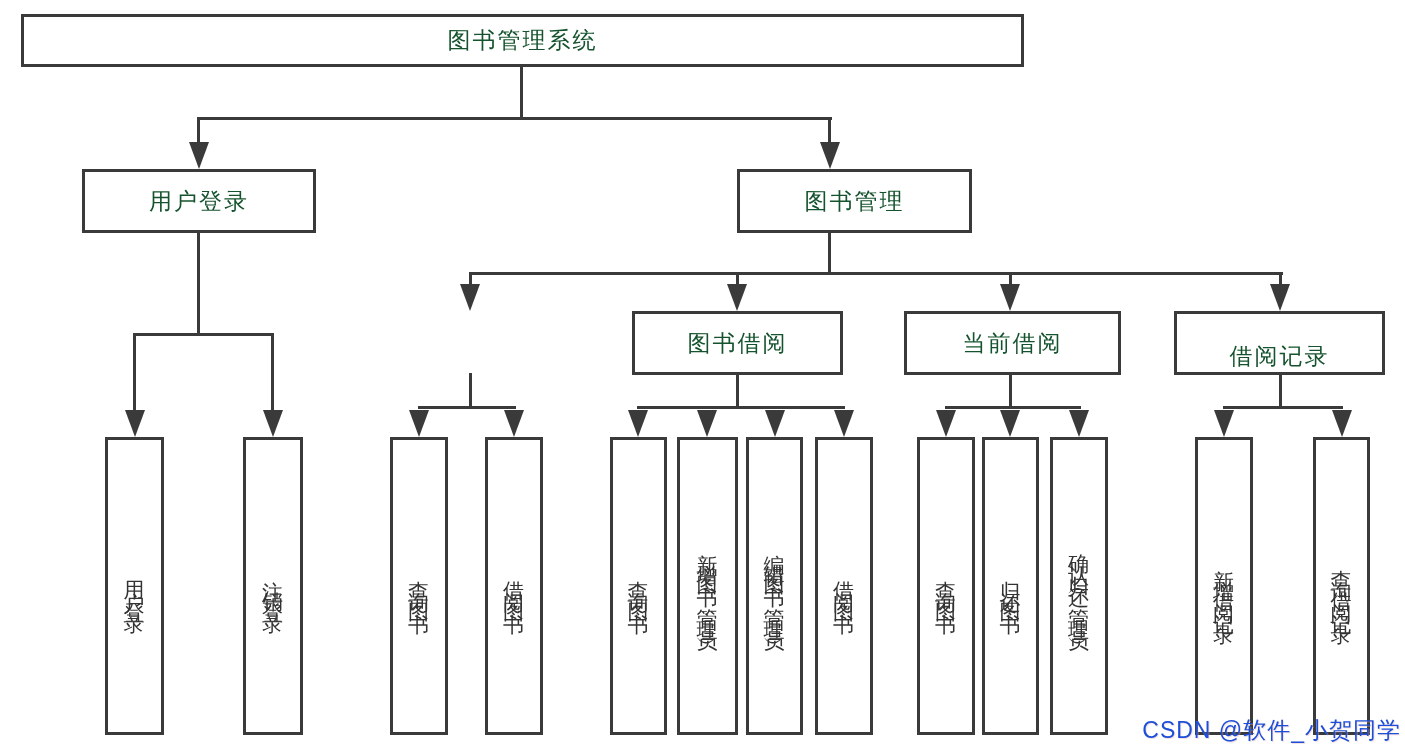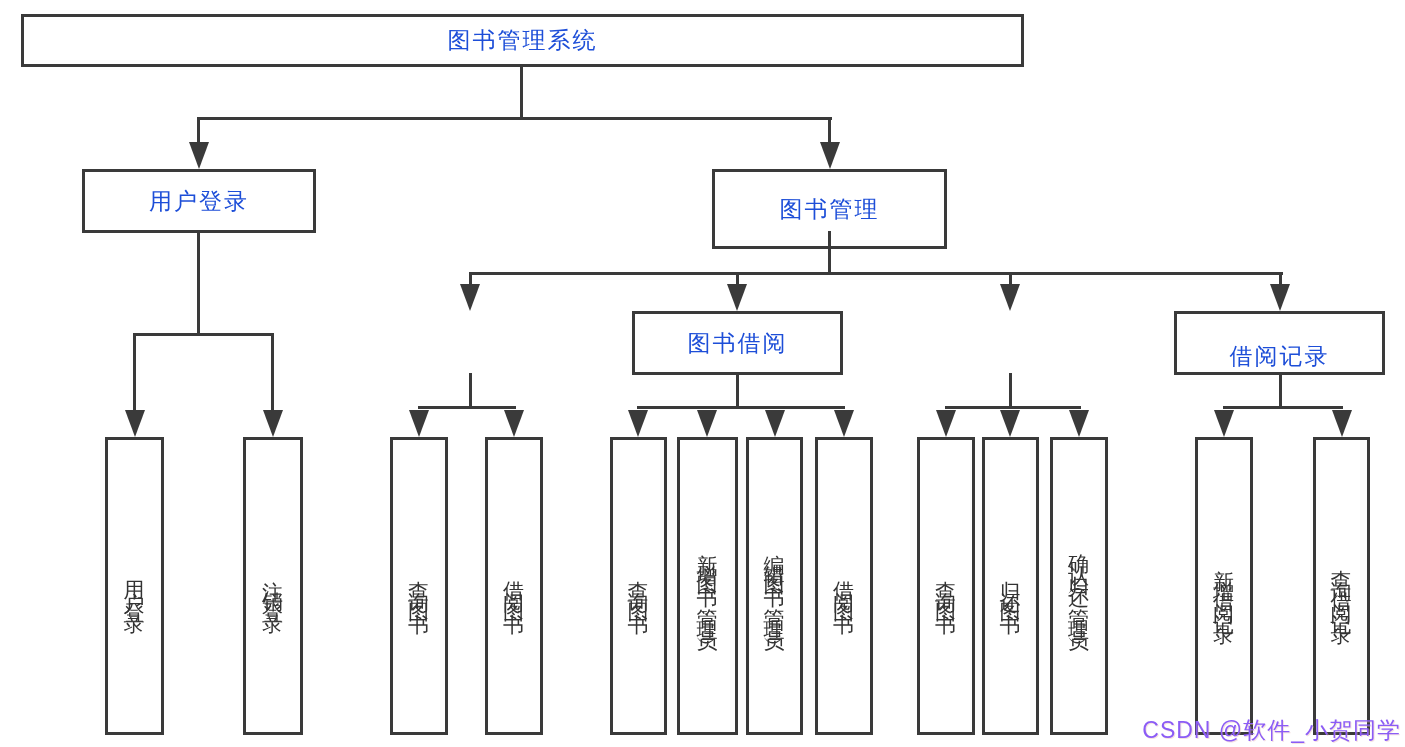--- a/index.html
+++ b/index.html
@@ -11,21 +11,21 @@
     overflow:hidden;
   }
   .box{
     position:absolute;
     box-sizing:border-box;
     border:3px solid #3a3a3a;
     background:#ffffff;
     display:flex;
     align-items:center;
     justify-content:center;
-    color:#1d4ed8;
+    color:#14532d;
     font-size:23px;
     letter-spacing:2px;
     white-space:nowrap;
   }
   .vbox{
     position:absolute;
     box-sizing:border-box;
     border:3px solid #3a3a3a;
     background:#ffffff;
     display:flex;
@@ -48,21 +48,21 @@
     position:absolute;
     width:0;height:0;
     border-left:10px solid transparent;
     border-right:10px solid transparent;
     border-top:27px solid #3a3a3a;
   }
   .watermark{
     position:absolute;
     top:715px;right:4px;
     font-size:23px;
-    color:#8b5cf6;
+    color:#1d4ed8;
     letter-spacing:1px;
     text-shadow:1px 1px 0 rgba(230,180,180,0.4);
   }
 </style>
 </head>
 <body>
 
 <div class="canvas">
 
   <div class="box" style="left:21px;top:14px;width:1003px;height:53px;">
@@ -72,21 +72,21 @@
   <div class="vline" style="left:520px;top:65px;height:55px;"></div>
   <div class="hline" style="left:197px;top:117px;width:635px;"></div>
   <div class="vline" style="left:197px;top:117px;height:30px;"></div>
   <div class="arr" style="left:189px;top:142px;"></div>
   <div class="vline" style="left:828px;top:117px;height:30px;"></div>
   <div class="arr" style="left:820px;top:142px;"></div>
 
   <div class="box" style="left:82px;top:169px;width:234px;height:64px;">
     <span>用户登录</span>
   </div>
-  <div class="box" style="left:712px;top:169px;width:235px;height:80px;">
+  <div class="box" style="left:737px;top:169px;width:235px;height:64px;">
     <span>图书管理</span>
   </div>
 
   <div class="vline" style="left:197px;top:231px;height:105px;"></div>
   <div class="hline" style="left:133px;top:333px;width:141px;"></div>
   <div class="vline" style="left:133px;top:333px;height:82px;"></div>
   <div class="arr" style="left:125px;top:410px;"></div>
   <div class="vline" style="left:271px;top:333px;height:82px;"></div>
   <div class="arr" style="left:263px;top:410px;"></div>
 
@@ -96,20 +96,23 @@
   <div class="arr" style="left:460px;top:284px;"></div>
   <div class="vline" style="left:736px;top:272px;height:16px;"></div>
   <div class="arr" style="left:727px;top:284px;"></div>
   <div class="vline" style="left:1009px;top:272px;height:16px;"></div>
   <div class="arr" style="left:1000px;top:284px;"></div>
   <div class="vline" style="left:1279px;top:272px;height:16px;"></div>
   <div class="arr" style="left:1270px;top:284px;"></div>
 
   <div class="box" style="left:632px;top:311px;width:211px;height:64px;font-family:Liberation Serif, serif;">
     <span>图书借阅</span>
+  </div>
+  <div class="box" style="left:904px;top:311px;width:217px;height:64px;">
+    <span>当前借阅</span>
   </div>
   <div class="box" style="left:1174px;top:311px;width:211px;height:64px;align-items:flex-end;">
     <span>借阅记录</span>
   </div>
 
   <div class="vline" style="left:469px;top:373px;height:36px;"></div>
   <div class="hline" style="left:418px;top:406px;width:98px;"></div>
   <div class="arr" style="left:409px;top:410px;"></div>
   <div class="arr" style="left:504px;top:410px;"></div>
 

